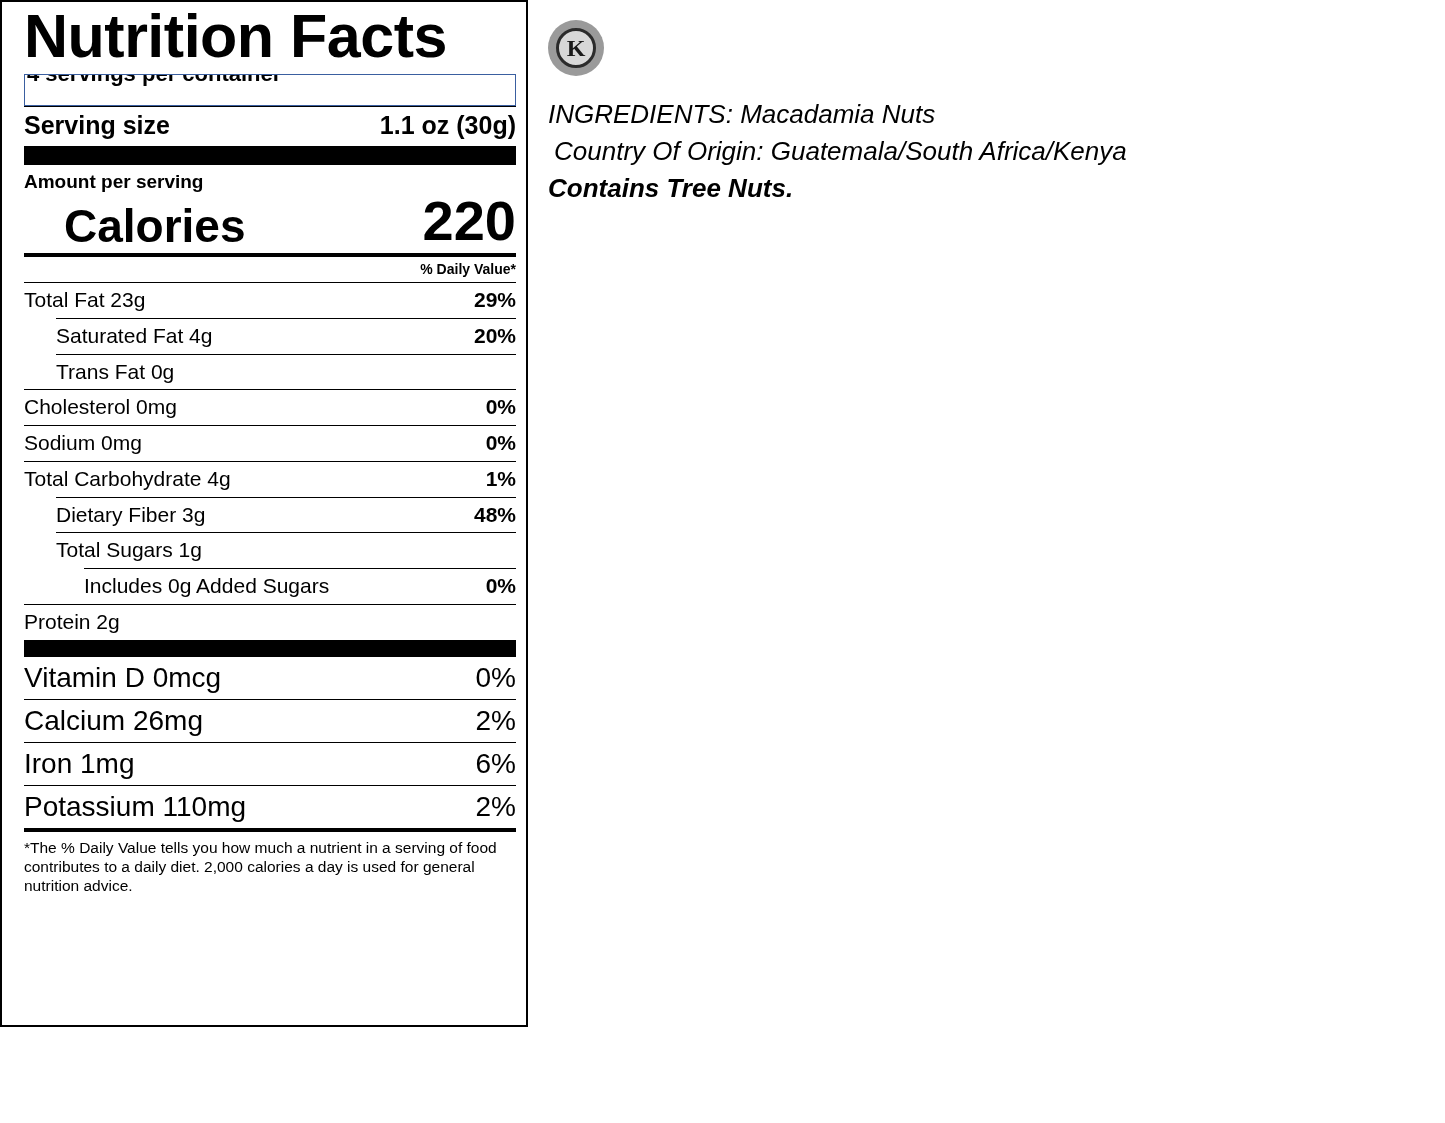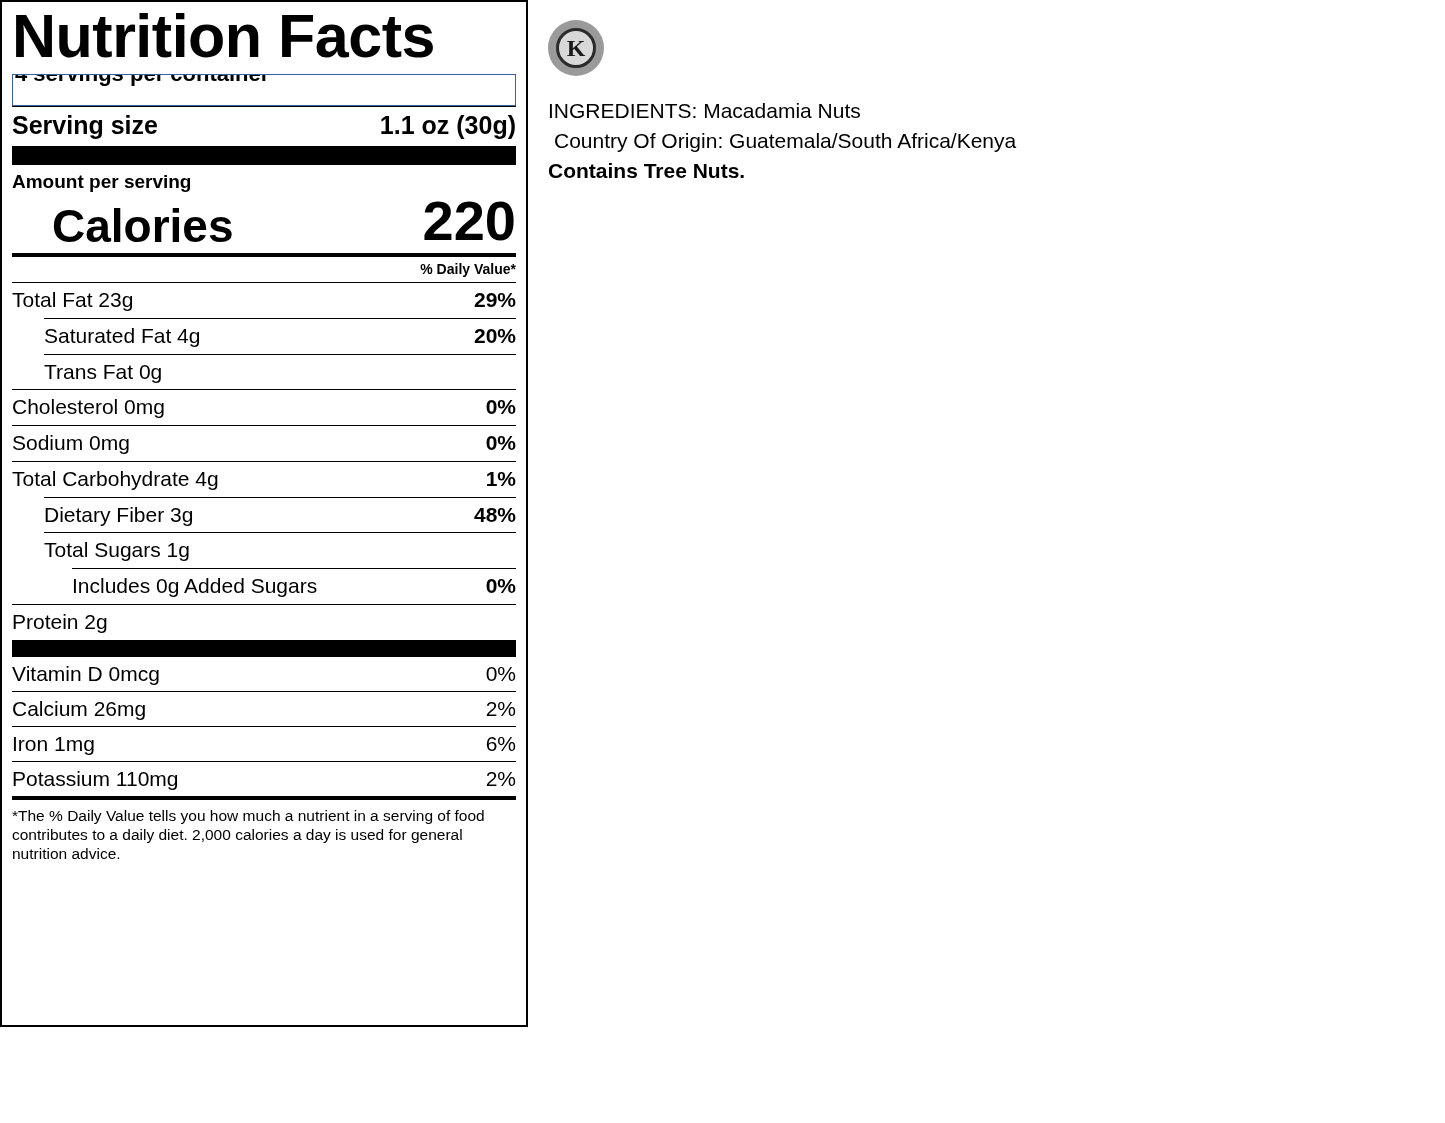--- a/index.html
+++ b/index.html
@@ -19,20 +19,21 @@
   
   .nf-panel {
     position: absolute;
     left: 0px;
     top: 0px;
     width: 528px;
     height: 1027px;
     border: 2px solid #000;
     box-sizing: border-box;
     background: #fff;
+    padding-left: 12px;
   }
   .nf-inner {
     padding: 0 10px;
     box-sizing: border-box;
     width: 100%;
   }
   .nf-title {
     font-size: 61px;
     font-weight: bold;
     line-height: 1.05;
@@ -121,21 +122,21 @@
   }
   .sub-rule2 {
     border-bottom: 1px solid #000;
     margin-left: 60px;
   }
 
   .vit-row {
     display: flex;
     justify-content: space-between;
     align-items: baseline;
-    font-size: 21px;
+    font-size: 28px;
     padding: 5px 0 5px 0;
     text-align: center;
   }
 
   .footnote {
     font-size: 15.5px;
     line-height: 1.25;
     padding-top: 6px;
   }
 
@@ -172,23 +173,24 @@
     align-items: center;
     justify-content: center;
     font-size: 24px;
     font-weight: bold;
     color: #1a1a1a;
     font-family: "Liberation Serif", serif;
   }
 
   .ing-block { margin-top: 20px; }
   .ing-line {
-    font-size: 21px;
+    font-size: 26px;
     line-height: 1.42;
     white-space: nowrap;
+    font-style: italic;
   }
   .ing-line.bold { font-weight: bold; }
   .ing-line.indent { padding-left: 6px; }
 </style>
 </head>
 <body>
 
 <div class="nf-panel">
   <div class="nf-inner">
 

